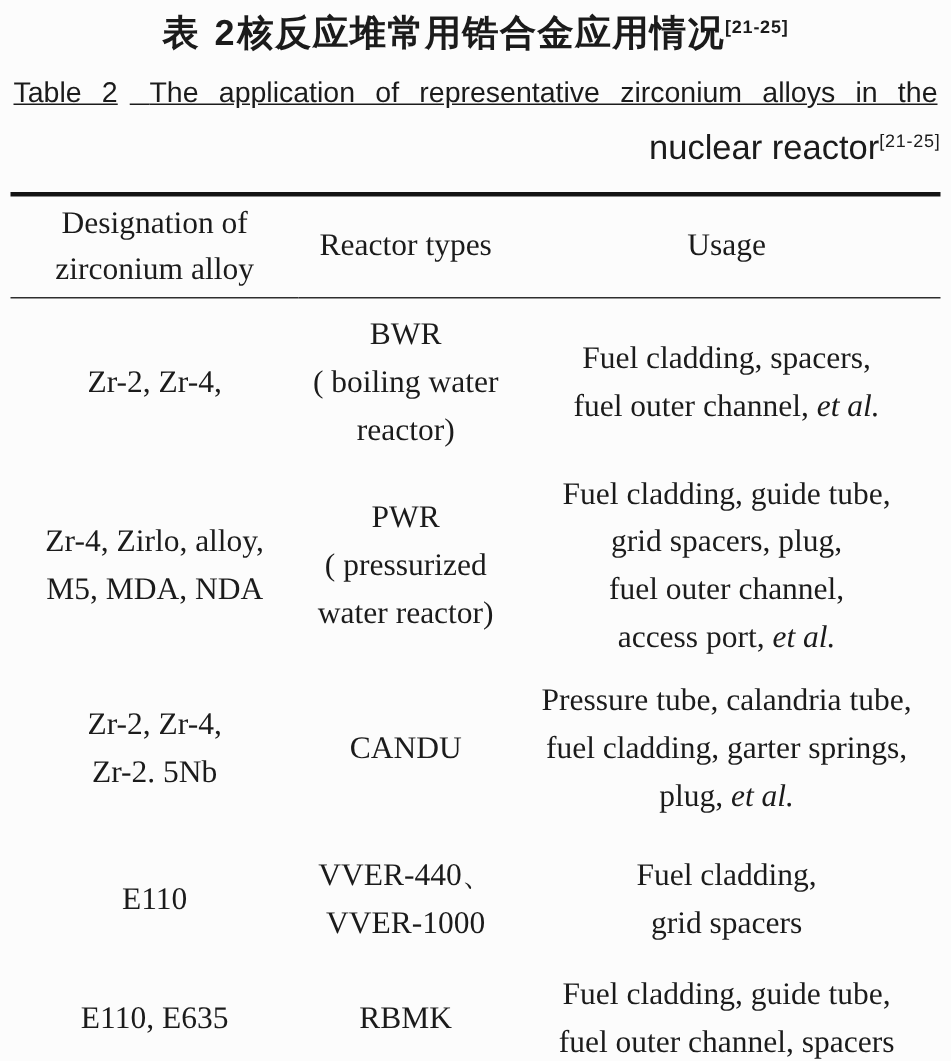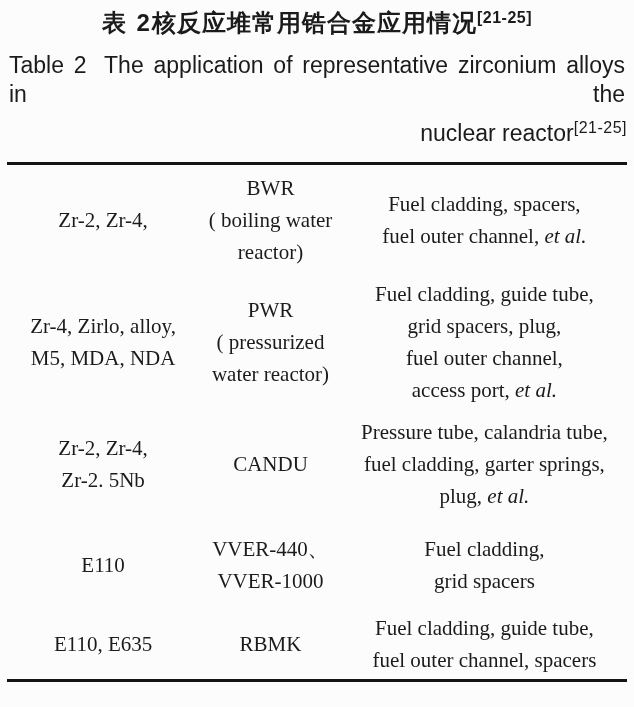--- a/index.html
+++ b/index.html
@@ -26,36 +26,37 @@
     font-size: 24px;
     line-height: 1.25;
     text-align: center;
     letter-spacing: 1px;
   }
   .caption-zh .cap-label { letter-spacing: 2px; }
   .caption-en-1 {
     margin-top: 13px;
     padding: 0 2px;
     font-family: "Liberation Sans", "DejaVu Sans", sans-serif;
-    font-size: 23px;
+    font-size: 19px;
     line-height: 1.25;
     text-align: justify;
     text-align-last: justify;
+    text-decoration: underline;
   }
   .caption-en-1 .cap-label { padding-right: 8px; }
   .caption-en-2 {
     margin-top: 9px;
     margin-left: 90px;
     font-family: "Liberation Sans", "DejaVu Sans", sans-serif;
     font-size: 23px;
     line-height: 1.25;
     text-align: right;
   }
   .ref {
-    font-size: 16px;
+    font-size: 12px;
     vertical-align: 8px;
     letter-spacing: 0.5px;
   }
 
   
   .sci-table {
     display: table;
     width: 620px;
     margin: 15px auto 0 auto;
     border-top: 3px solid #141414;
@@ -95,20 +96,26 @@
     <span class="cap-label">Table 2</span>
     <span>The application of representative zirconium alloys in the</span>
   </div>
 
   <div class="caption-en-2">
     <span>nuclear reactor</span><sup class="ref">[21-25]</sup>
   </div>
 
   <div class="sci-table">
 
+    <div class="trow thead">
+      <div class="tcell c1"><span class="cell-text">Designation of
+zirconium alloy</span></div>
+      <div class="tcell c2"><span class="cell-text">Reactor types</span></div>
+      <div class="tcell c3"><span class="cell-text">Usage</span></div>
+    </div>
 
     <div class="trow rh-1">
       <div class="tcell c1"><span class="cell-text">Zr-2, Zr-4,</span></div>
       <div class="tcell c2"><span class="cell-text">BWR
 ( boiling water
 reactor)</span></div>
       <div class="tcell c3"><span class="cell-text">Fuel cladding, spacers,
 fuel outer channel, <i>et al.</i></span></div>
     </div>
 

